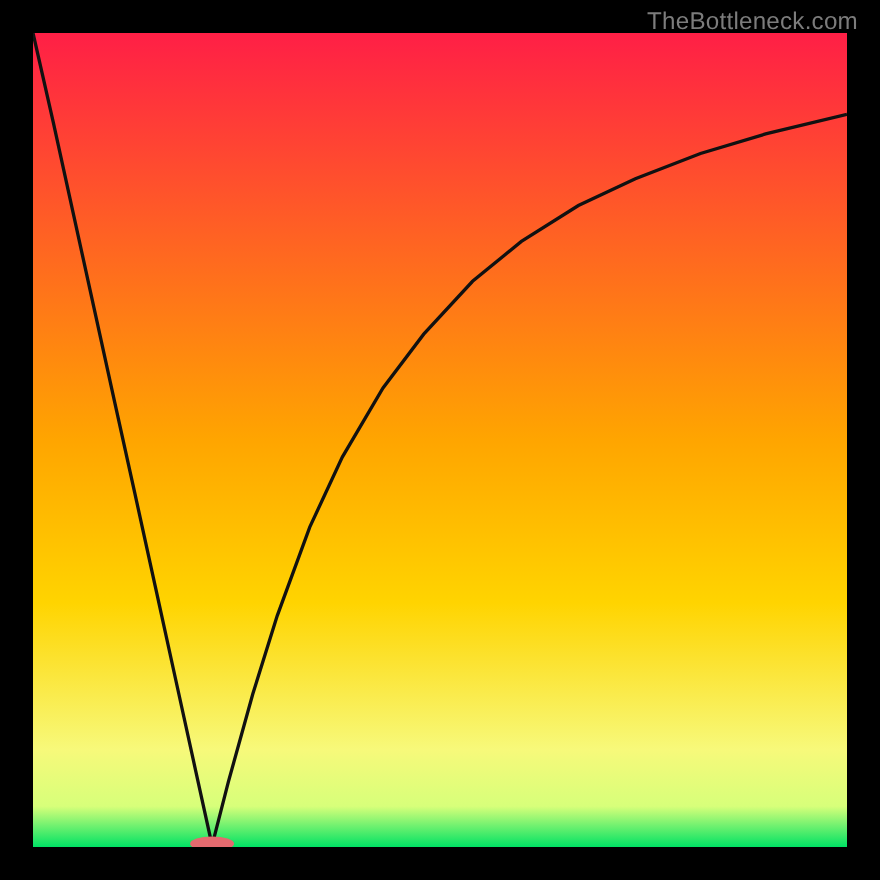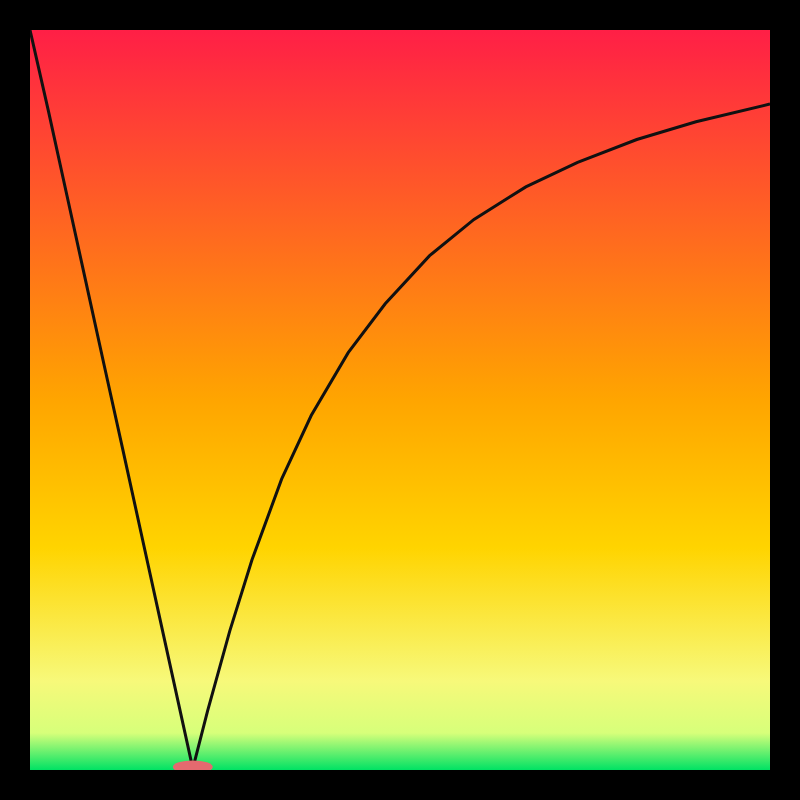--- a/index.html
+++ b/index.html
@@ -37,20 +37,21 @@
   }
   svg {
     display: block;
   }
 </style>
 </head>
 <body>
 
 <div class="frame">
 
+  <div class="watermark">TheBottleneck.com</div>
 
   <div class="plot">
     <svg id="chart-svg" width="740" height="740" viewBox="0 0 740 740">
       <defs>
         <linearGradient id="bg-grad" x1="0" y1="0" x2="0" y2="1">
             <stop offset="0%" stop-color="#ff1f46"></stop>
             <stop offset="50%" stop-color="#ffa500"></stop>
             <stop offset="70%" stop-color="#ffd400"></stop>
             <stop offset="88%" stop-color="#f7f97a"></stop>
             <stop offset="95%" stop-color="#d7ff7a"></stop>

